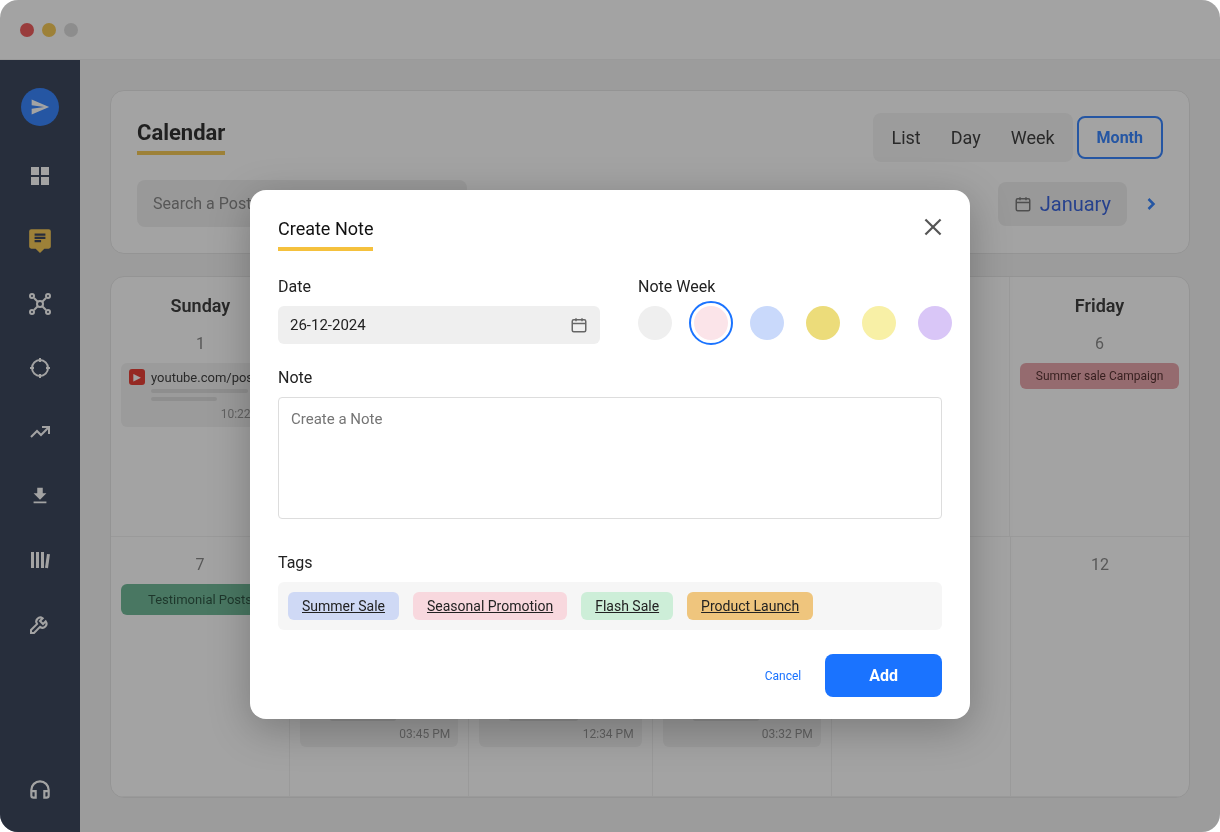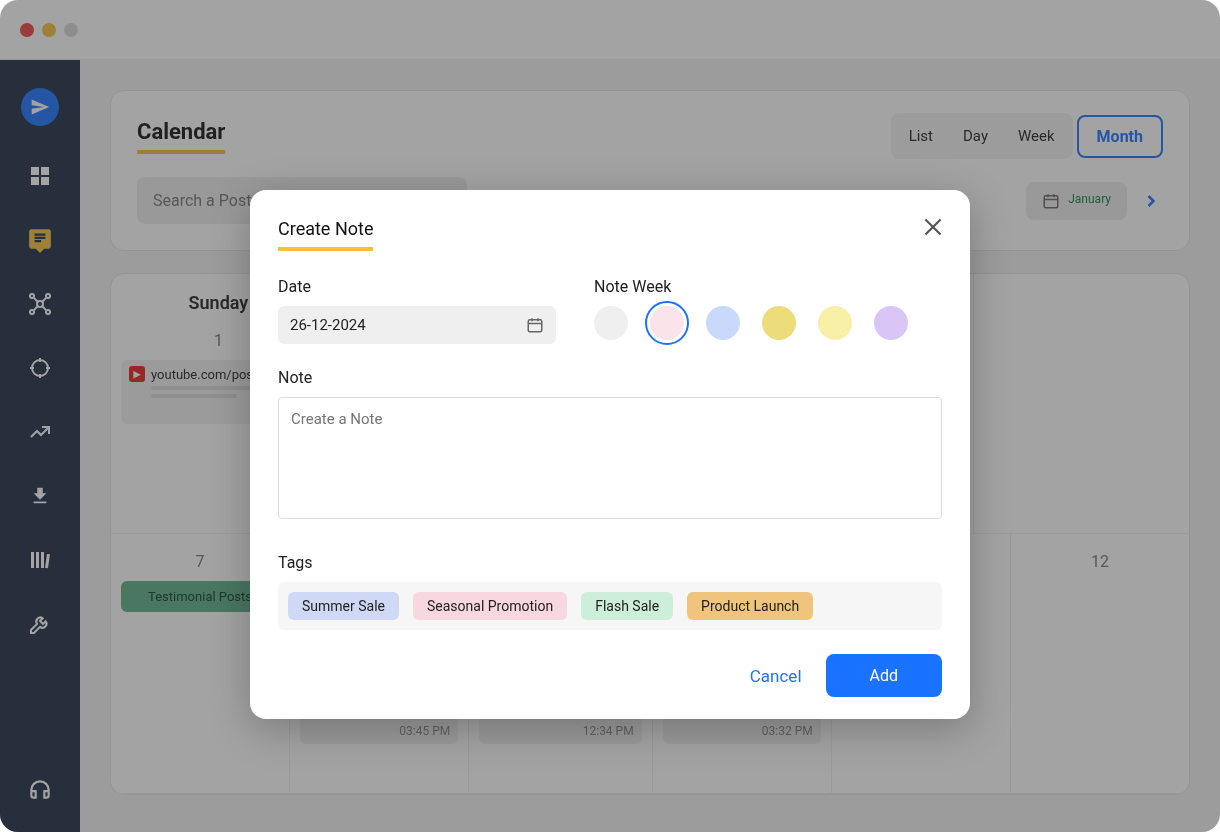--- a/index.html
+++ b/index.html
@@ -23,26 +23,26 @@
   .side-badge { width:38px; height:38px; border-radius:50%; background:#1a73ff; display:flex; align-items:center; justify-content:center; color:#fff; }
   .side-active { width:28px; height:28px; color:#f5c13d; display:flex; align-items:center; justify-content:center; }
 
   
   .main { flex:1; background:#f3f3f3; padding:30px 30px; position:relative; }
   .card { background:#fff; border:1px solid #e3e3e3; border-radius:14px; padding:22px 26px 26px 26px; }
   .header-row { display:flex; align-items:center; justify-content:space-between; }
   .page-title { font-size:22px; font-weight:700; color:#111; border-bottom:4px solid #f5c13d; padding-bottom:6px; display:inline-block;}
   .tabs { display:flex; align-items:center; gap:4px; }
   .tab-group { display:flex; background:#f3f3f3; border-radius:8px; padding:4px; gap:2px;}
-  .tab-btn { padding:10px 14px; font-size:15px; color:#222; border-radius:6px; cursor:pointer; }
+  .tab-btn { padding:10px 14px; font-size:18px; color:#222; border-radius:6px; cursor:pointer; }
   .tab-month { border:2px solid #1a73ff; color:#1a73ff; font-weight:700; border-radius:8px; padding:10px 18px; background:#fff;}
   .search-row { display:flex; gap:16px; margin-top:18px; align-items:center; justify-content:space-between;}
   .search-input { flex:0 0 330px; background:#ededed; border:none; padding:14px 16px; border-radius:8px; font-size:16px; color:#666; }
   .month-nav { display:flex; align-items:center; gap:12px; }
-  .month-btn { background:#ededed; border-radius:8px; padding:10px 16px; display:flex; gap:8px; font-size:12px; color:#15803d;}
+  .month-btn { background:#ededed; border-radius:8px; padding:10px 16px; display:flex; align-items:center; gap:8px; font-size:20px; color:#1d4ed8;}
   .chev { width:24px; height:24px; color:#1a73ff; display:flex; align-items:center; justify-content:center; cursor:pointer;}
 
   
   .calgrid { margin-top:22px; background:#fff; border:1px solid #e3e3e3; border-radius:14px; overflow:hidden;}
   .cal-row { display:flex; }
   .cal-cell { flex:1; border-right:1px solid #efefef; border-bottom:1px solid #efefef; min-height:260px; padding:18px 10px; text-align:center; position:relative;}
   .cal-cell:last-child { border-right:none; }
   .cal-day-name { font-size:18px; font-weight:600; color:#222; margin-bottom:18px;}
   .cal-day-num { font-size:16px; color:#777; margin-bottom:10px;}
   .event { text-align:left; font-size:13px; border-radius:6px; padding:6px 8px; margin-top:6px; display:flex; flex-direction:column; gap:4px;}
@@ -58,37 +58,37 @@
   .yt{background:#e62117;} .li{background:#0a66c2;} .fb{background:#1877f2;} .tt{background:#000;}
 
   
   .overlay { position:absolute; inset:0; background:rgba(50,50,50,0.45); display:flex; align-items:flex-start; justify-content:center; padding-top:190px;}
   .modal { width:720px; background:#fff; border-radius:16px; padding:28px 28px 22px 28px; position:relative; box-shadow:0 10px 40px rgba(0,0,0,0.25);}
   .modal-title { font-size:18px; font-weight:400; color:#111; border-bottom:4px solid #f5c13d; padding-bottom:8px; display:inline-block;}
   .close-x { position:absolute; top:24px; right:24px; width:26px; height:26px; color:#555; cursor:pointer;}
   .form-row { display:flex; gap:38px; margin-top:26px;}
   .form-col { display:flex; flex-direction:column; gap:10px;}
   .fld-label { font-size:16px; color:#222; }
-  .date-field { display:flex; align-items:center; justify-content:space-between; background:#efefef; border-radius:6px; padding:10px 12px; width:278px; font-size:15px; color:#222;}
+  .date-field { display:flex; align-items:center; justify-content:space-between; background:#efefef; border-radius:6px; padding:10px 12px; width:322px; font-size:15px; color:#222;}
   .cal-ico { width:18px; height:18px; color:#666;}
   .swatches { display:flex; gap:22px; align-items:center;}
   .swatch { width:34px; height:34px; border-radius:50%; cursor:pointer;}
   .swatch.sel { outline:2px solid #1a73ff; outline-offset:3px;}
   .sw-white{background:#efefef;} .sw-pink{background:#fbe4e9;} .sw-blue{background:#c9d9fb;} .sw-yellow{background:#ecdc7a;} .sw-cream{background:#f8f0a6;} .sw-purple{background:#d9c6f7;}
   .textarea-wrap { margin-top:24px; }
   .ta { width:100%; height:122px; border:1px solid #ddd; border-radius:4px; padding:12px; font-size:15px; resize:none; position:relative; }
   .ta-footer { display:flex; justify-content:space-between; align-items:center; margin-top:-34px; padding:0 10px; color:#777; font-size:14px;}
   .emoji-ico{ width:24px; height:24px; color:#888;}
   .tags-wrap{ margin-top:40px;}
   .tags-bar{ background:#f6f6f6; border-radius:6px; padding:10px; display:flex; gap:14px; margin-top:10px; flex-wrap:wrap;}
-  .tag{ padding:6px 14px; border-radius:6px; font-size:14px; color:#222;}
+  .tag{ padding:6px 14px; border-radius:6px; font-size:14px; color:#222;text-decoration:underline;}
   .tg-blue{background:#cfd9f5;} .tg-pink{background:#f8d8de;} .tg-green{background:#cdeed8;} .tg-orange{background:#efc57d;}
   .modal-actions{ display:flex; justify-content:flex-end; gap:24px; margin-top:24px; align-items:center;}
-  .btn-cancel{ color:#1a73ff; font-size:17px; cursor:pointer; background:none; border:none;}
-  .btn-add{ background:#1a73ff; color:#fff; font-size:16px; font-weight:400; border:none; border-radius:8px; padding:12px 44px; cursor:pointer;}
+  .btn-cancel{ color:#1a73ff; font-size:12px; cursor:pointer; background:none; border:none;}
+  .btn-add{ background:#1a73ff; color:#fff; font-size:16px; font-weight:700; border:none; border-radius:8px; padding:12px 44px; cursor:pointer;}
 
 </style>
 </head>
 <body>
 
 <div class="window">
   <div class="titlebar">
     <div class="traffic-dot red"></div>
     <div class="traffic-dot yellow"></div>
     <div class="traffic-dot grey"></div>
@@ -219,20 +219,25 @@
                   <div class="sk sk1"></div>
                   <div class="sk sk2"></div>
                 </div>
               <div class="event-time">10:22 AM</div>
             </div>
           </div>
           <div class="cal-cell"></div>
           <div class="cal-cell"></div>
           <div class="cal-cell"></div>
           <div class="cal-cell"></div>
+          <div class="cal-cell">
+            <div class="cal-day-name">Friday</div>
+            <div class="cal-day-num">6</div>
+            <div class="event-badge">Summer sale Campaign</div>
+          </div>
         </div>
         <div class="cal-row">
           <div class="cal-cell">
             <div class="cal-day-num">7</div>
             <div class="event-green">Testimonial Posts</div>
           </div>
           <div class="cal-cell" style="padding-top:140px;">
             <div class="event event-thin">
               <div class="event-top">
                 <span class="pico li">in</span>

